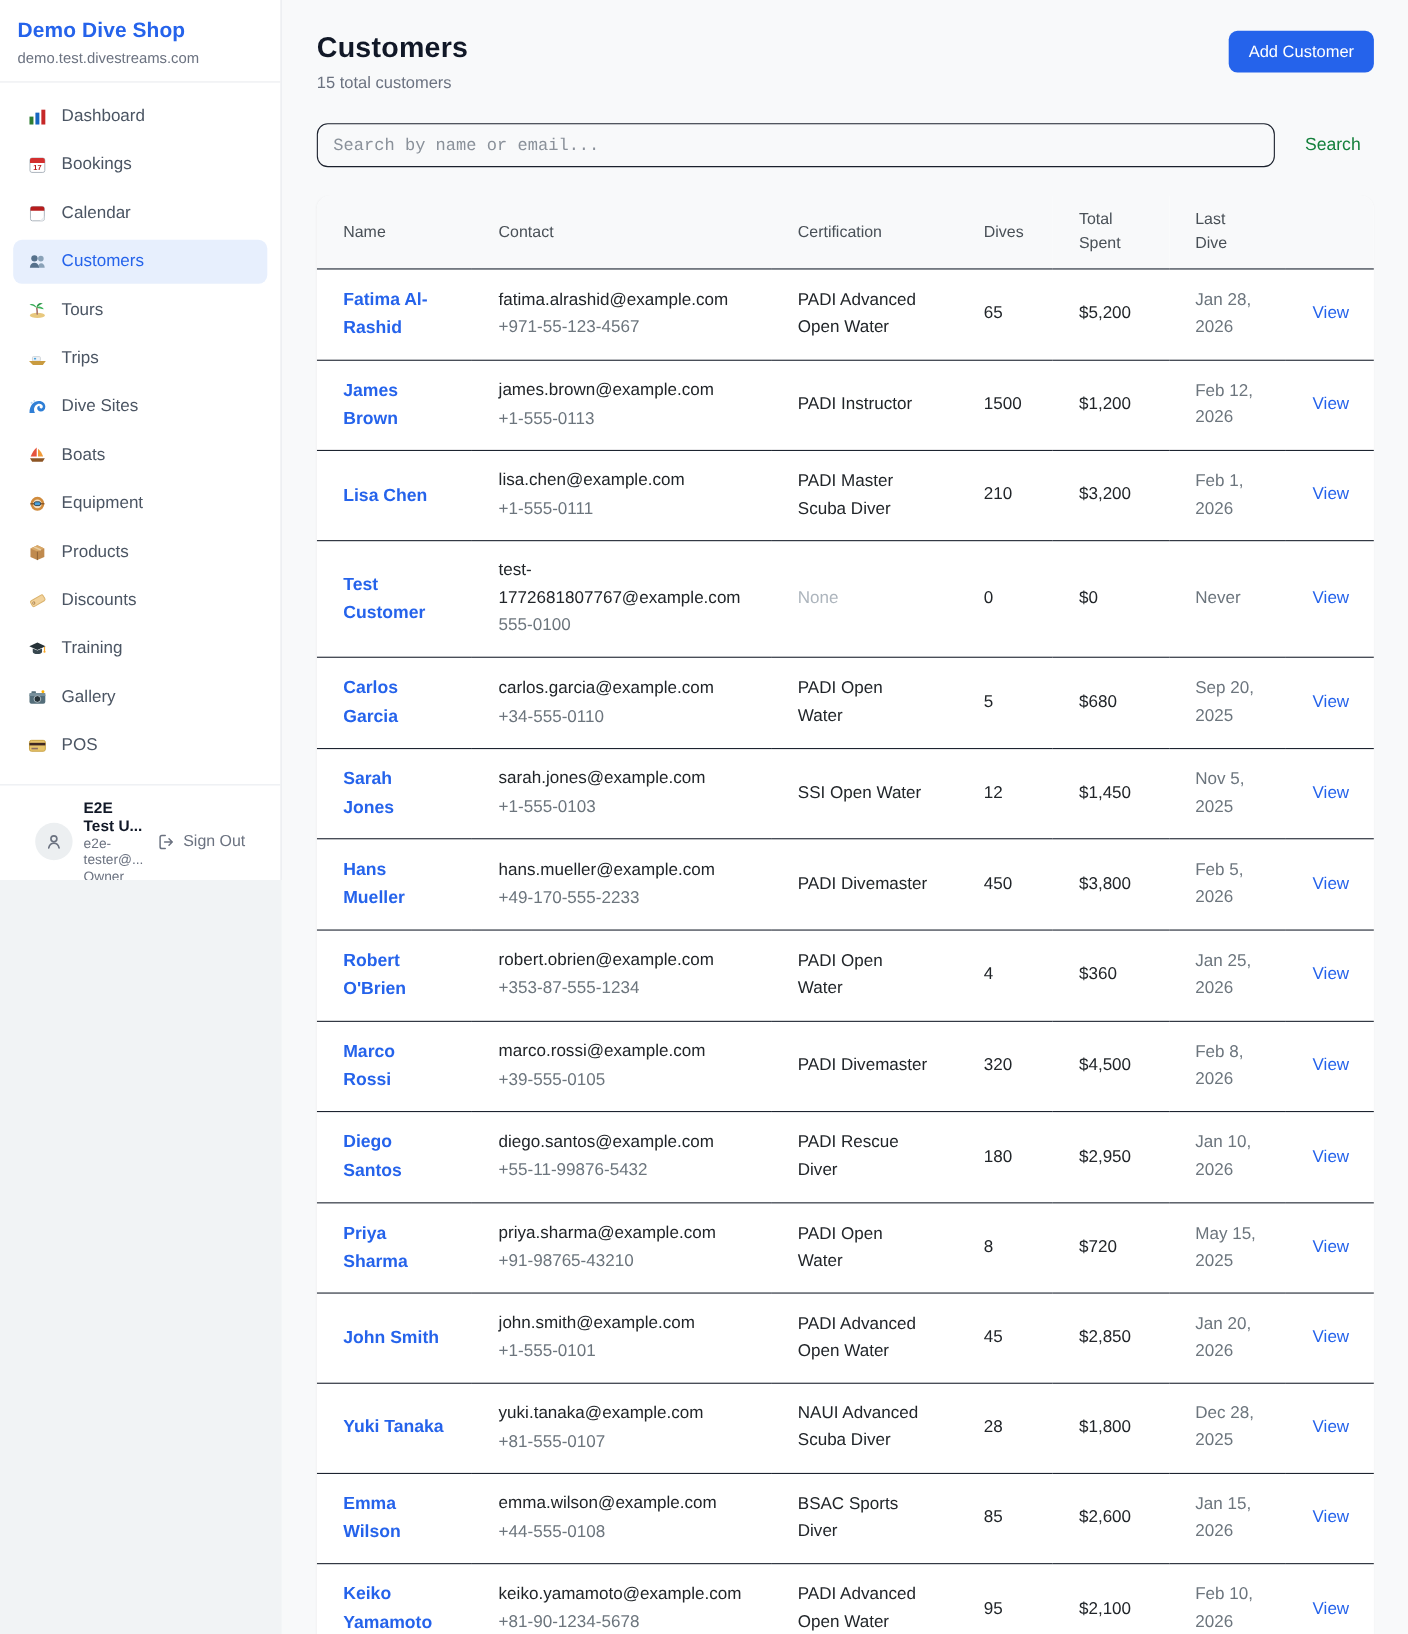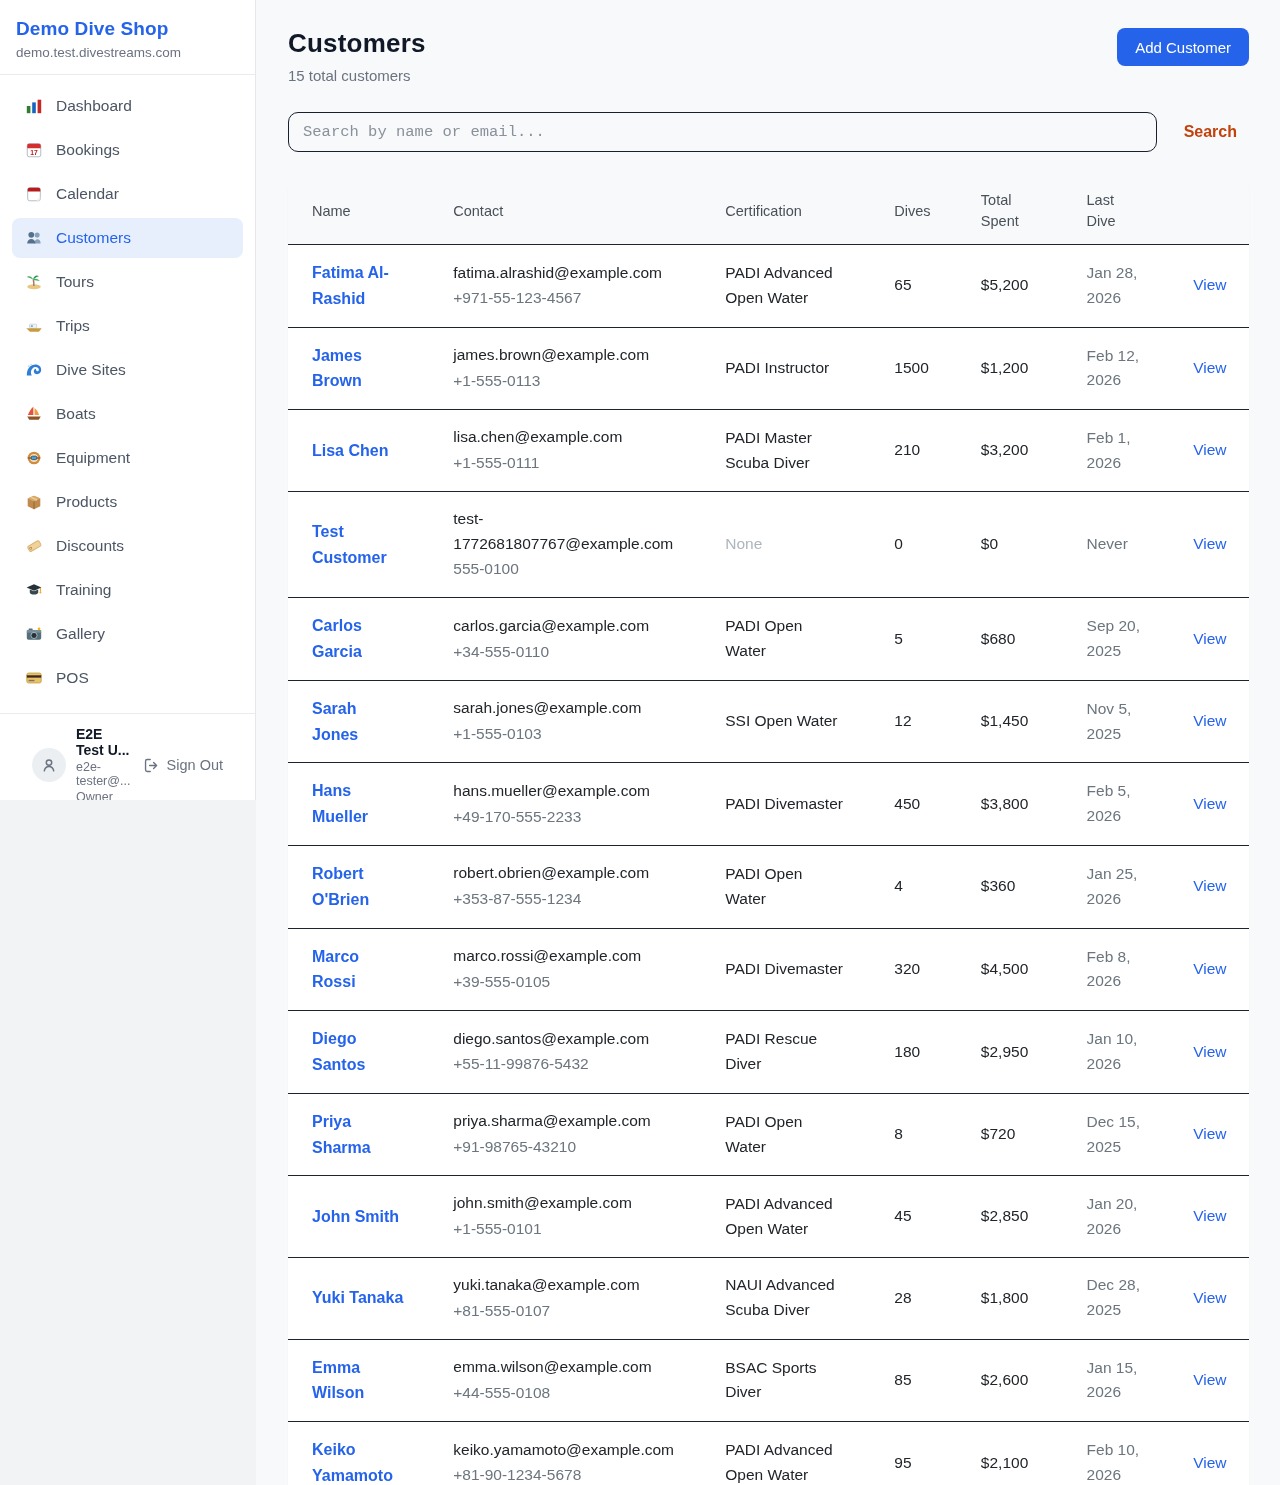--- a/index.html
+++ b/index.html
@@ -28,22 +28,22 @@
   .main { margin-left:256px; padding:28px 31px 36px 32px; background:#f8f9fa; min-height:1485px; }
   .page-head { display:flex; align-items:flex-start; justify-content:space-between; }
   .page-title { font-size:26px; font-weight:bold; color:#111827; letter-spacing:.2px; }
   .page-sub { font-size:15px; color:#6b7280; margin-top:8px; }
   .btn-primary { background:#2563eb; color:#fff; border:none; border-radius:8px; font-size:15px; font-weight:500;
                  padding:0 18px; height:38px; cursor:pointer; font-family:inherit; }
   .search-row { display:flex; align-items:center; margin-top:28px; }
   .search-input { flex:1; height:40px; border:1px solid #1a202c; border-radius:10px; padding:0 14px; font-size:15.5px;
                   font-family:Liberation Mono, monospace; background:#f8f9fa; color:#212529; }
   .search-input::placeholder { color:#8a919a; }
-  .btn-search { background:transparent; border:none; color:#c2410c; font-size:16px; padding:0 0 0 0; margin-left:27px;
-                margin-right:12px; cursor:pointer; font-family:inherit;font-weight:bold; }
+  .btn-search { background:transparent; border:none; color:#15803d; font-size:16px; padding:0 0 0 0; margin-left:27px;
+                margin-right:12px; cursor:pointer; font-family:inherit; }
 
   
   .card { margin-top:26px; background:#fff; border-radius:12px; overflow:hidden; box-shadow:0 1px 2px rgba(0,0,0,.04); }
   table { width:100%; border-collapse:collapse; table-layout:fixed; }
   thead th { background:#f8f9fa; color:#495057; font-size:14.5px; font-weight:500; text-align:left;
              padding:12px 24px; line-height:1.45; border-bottom:1px solid #1d2430; vertical-align:middle; }
   tbody td { padding:15px 24px; font-size:15.5px; line-height:1.6; vertical-align:middle;
              border-bottom:1px solid #1d2430; }
   tbody tr:last-child td { border-bottom:none; }
   td.c-name a { color:#2563eb; font-weight:600; font-size:16px; text-decoration:none; cursor:pointer; }
@@ -409,21 +409,21 @@
 
   <tr>
     <td class="c-name"><a>Priya Sharma</a></td>
     <td class="c-contact">
       <div class="email">priya.sharma@example.com</div>
       <div class="phone">+91-98765-43210</div>
     </td>
     <td class="c-cert">PADI Open Water</td>
     <td class="c-dives">8</td>
     <td class="c-spent">$720</td>
-    <td class="c-last">Dec 15, 2025</td>
+    <td class="c-last">May 15, 2025</td>
     <td class="c-view"><a>View</a></td>
   </tr>
 
   <tr>
     <td class="c-name"><a>John Smith</a></td>
     <td class="c-contact">
       <div class="email">john.smith@example.com</div>
       <div class="phone">+1-555-0101</div>
     </td>
     <td class="c-cert">PADI Advanced Open Water</td>

